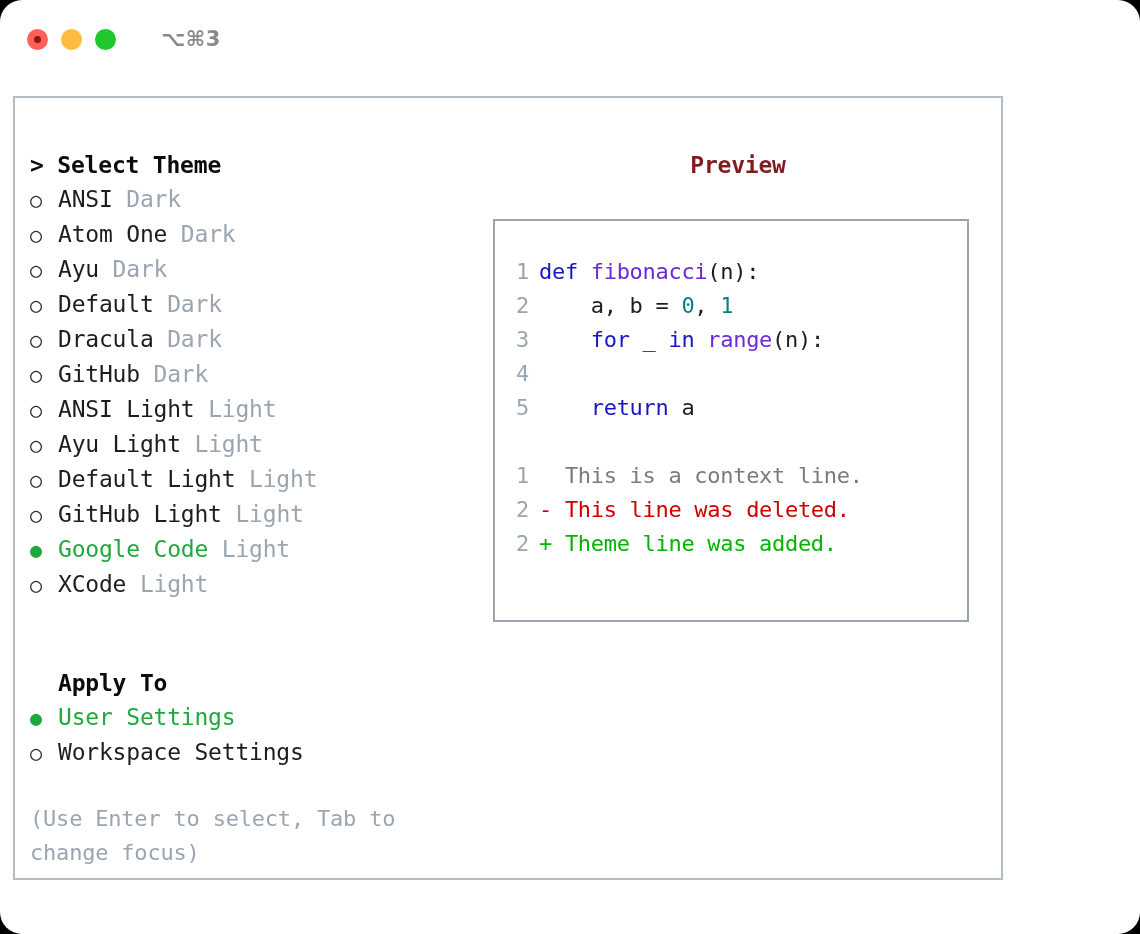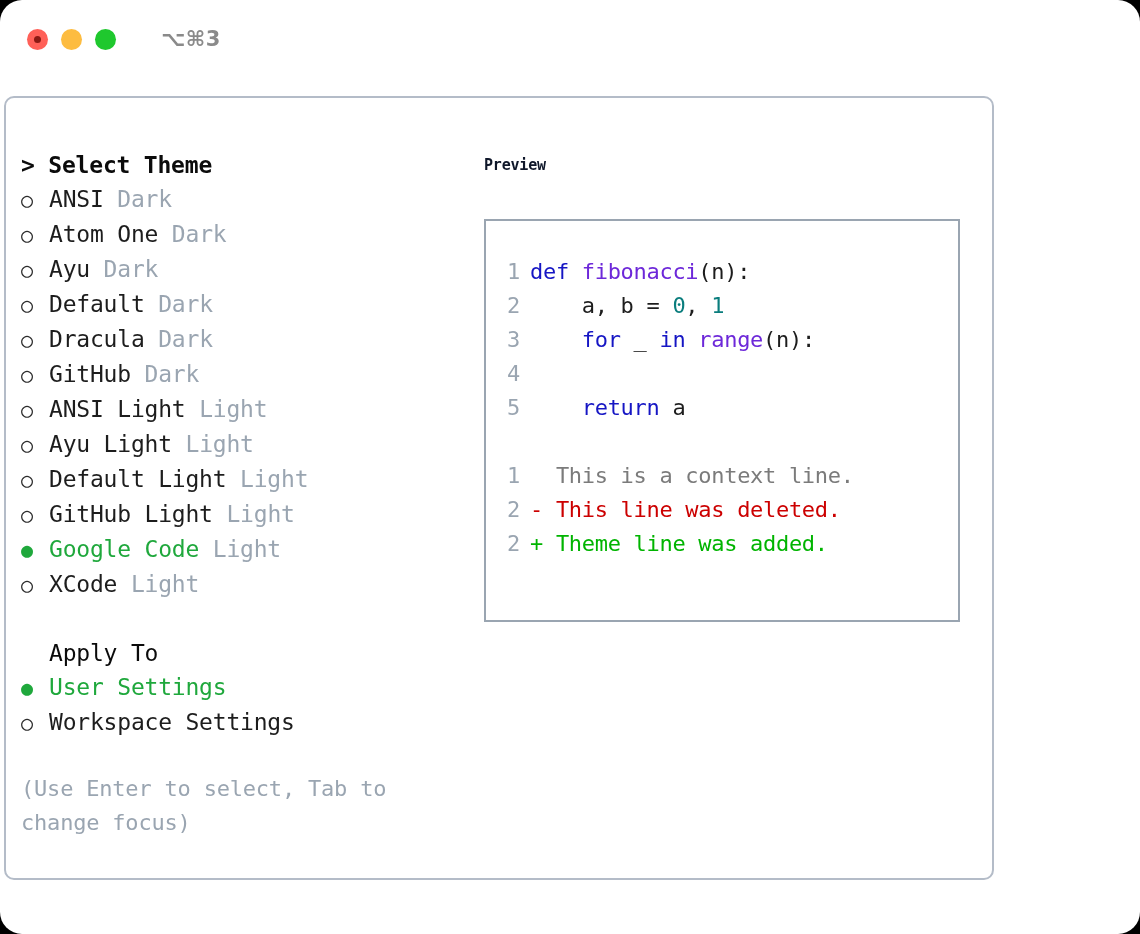--- a/index.html
+++ b/index.html
@@ -62,26 +62,26 @@
     color: #8a8a8a;
     font-size: 21px;
     font-weight: 700;
     letter-spacing: 0.5px;
     font-family: "DejaVu Sans", "Liberation Sans", sans-serif;
   }
 
   
   .panel {
     position: absolute;
-    left: 4px;
+    left: 13px;
     top: 96px;
     width: 990px;
     height: 784px;
     border: 2px solid #b4bcc8;
-    border-radius: 10px;
+    border-radius: 0;
     background: #ffffff;
     box-sizing: border-box;
   }
 
   .columns {
     position: absolute;
     left: 0; top: 0;
     width: 100%; height: 100%;
   }
 
@@ -94,21 +94,21 @@
   }
 
   .section-header {
     font-size: 23px;
     font-weight: 700;
     color: #0b0b0b;
     line-height: 34px;
     white-space: pre;
     letter-spacing: -0.2px;
   }
-  .section-header.indented { padding-left: 28px; font-weight: 400; }
+  .section-header.indented { padding-left: 28px; font-weight: 700; margin-top: 30px; }
 
   .opt-row {
     display: flex;
     align-items: baseline;
     line-height: 34px;
     font-size: 23px;
     white-space: pre;
     letter-spacing: -0.2px;
   }
   .bullet {
@@ -135,25 +135,26 @@
   }
 
   
   .right-col {
     position: absolute;
     left: 478px;
     top: 50px;
     width: 490px;
   }
   .preview-title {
-    font-size: 15px;
+    font-size: 23px;
     font-weight: 700;
-    color: #0f172a;
-    line-height: 34px;
-    letter-spacing: -0.2px;
+    color: #7f1d1d;
+    line-height: 34px;
+    letter-spacing: -0.2px;
+    text-align: center;
   }
   .preview-box {
     margin-top: 37px;
     width: 476px;
     height: 403px;
     border: 2px solid #9aa5b1;
     background: #ffffff;
     box-sizing: border-box;
     padding: 34px 0 0 0;
     overflow: hidden;

